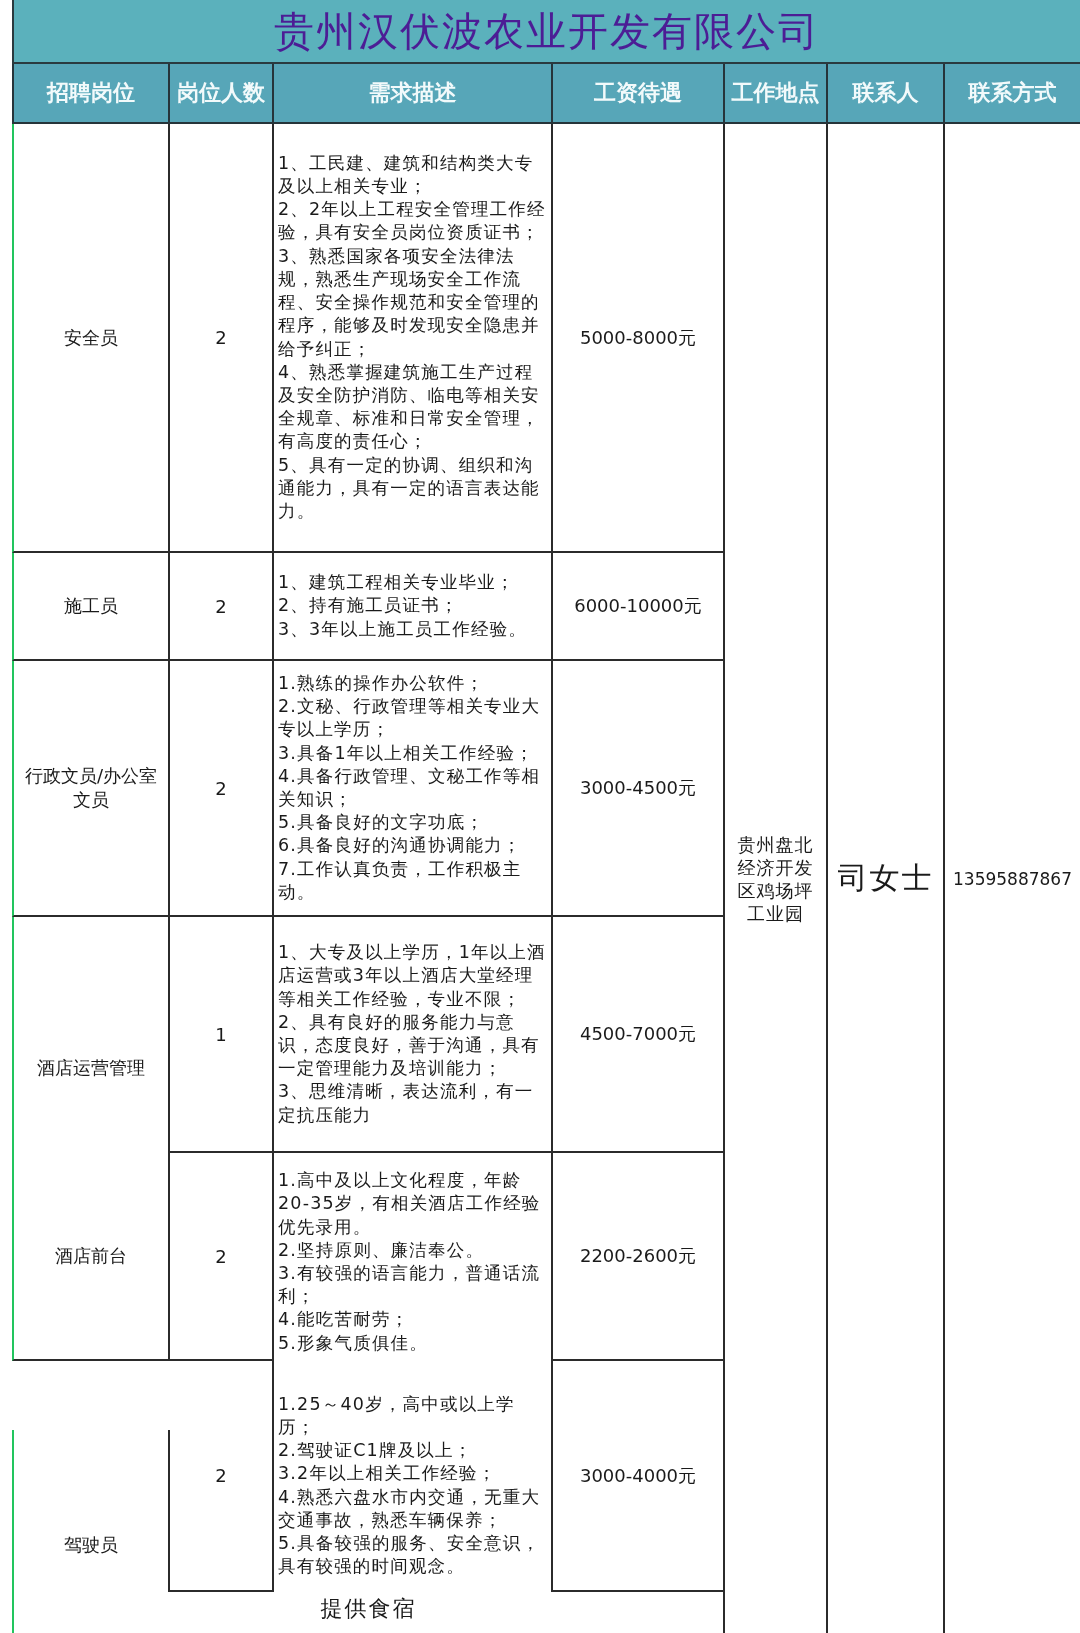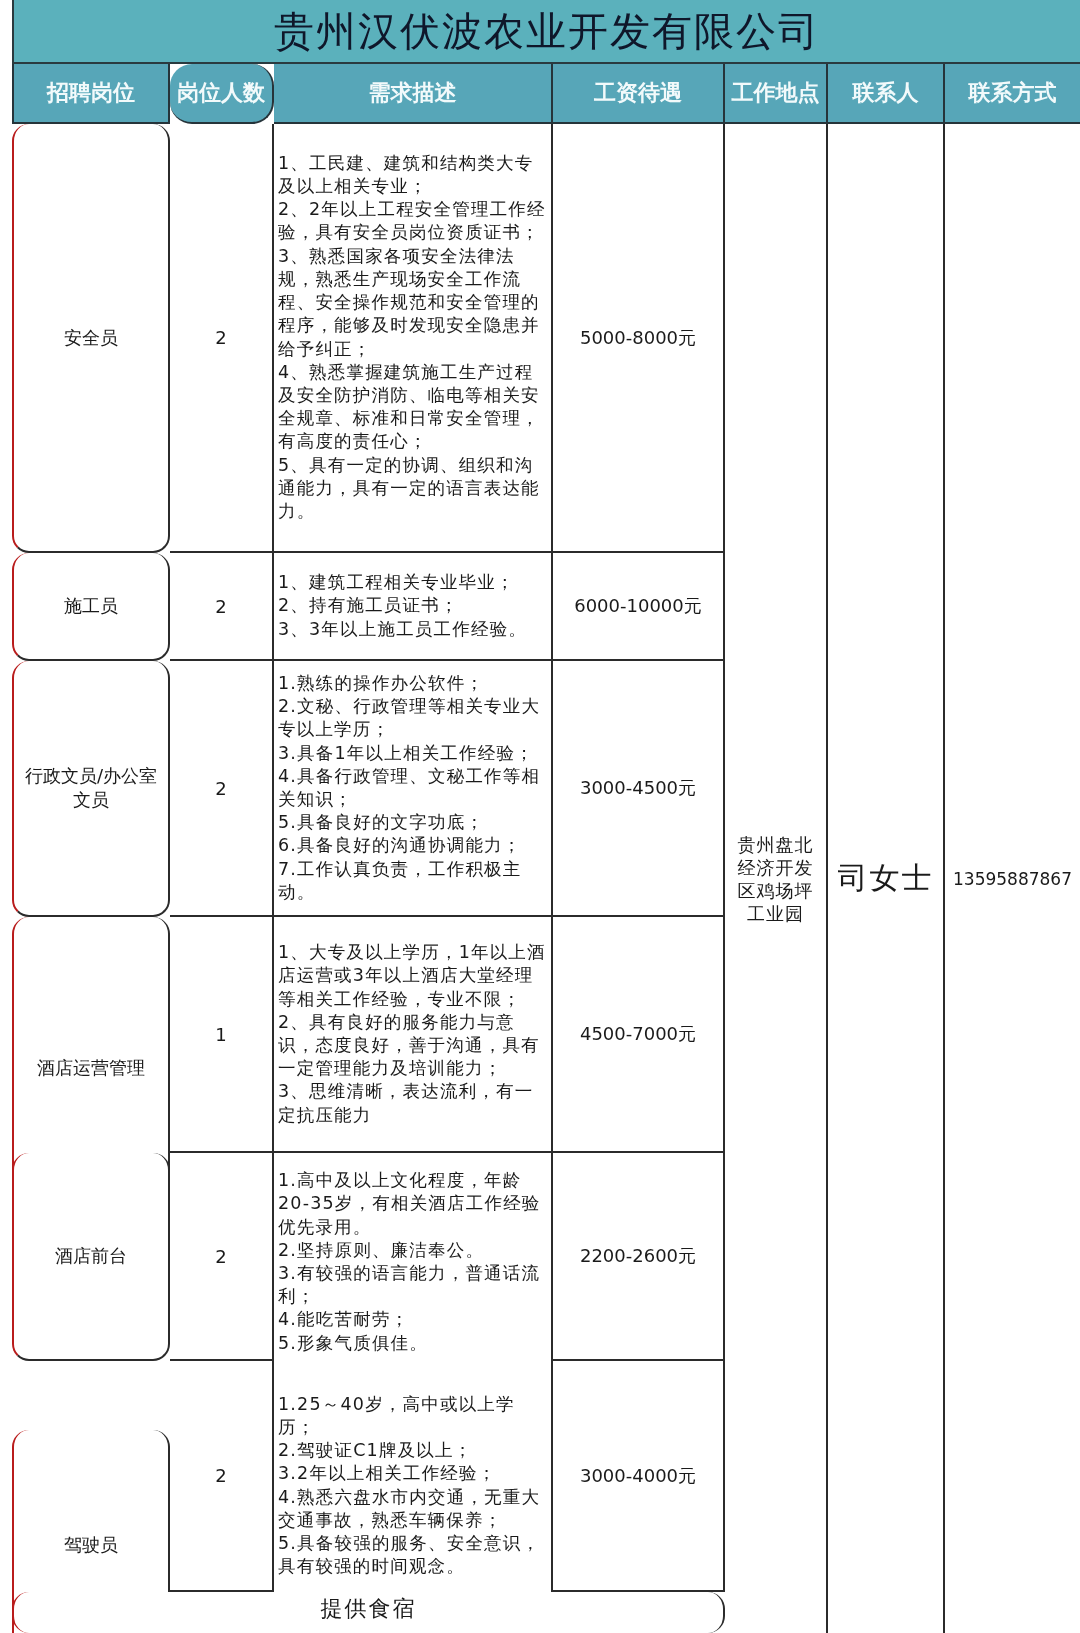--- a/index.html
+++ b/index.html
@@ -3,47 +3,47 @@
 <meta charset="utf-8">
 <style>
   html, body { margin: 0; padding: 0; background: #ffffff; }
   body { width: 1080px; height: 1633px; overflow: hidden; position: relative;
          font-family: "DejaVu Sans", "Liberation Sans", sans-serif; color: #1a1a1a; }
   .sheet { position: absolute; left: 12px; top: 0; width: 1068px; height: 1633px; }
   .title-bar { position: absolute; left: 0; top: 0; width: 1068px; height: 64px;
                background: #5bb1bc; border-left: 2px solid #2a3a3f; box-sizing: border-box;
                border-bottom: 2px solid #2a3a3f;
                display: flex; align-items: center; justify-content: center;
-               color: #0f172a; font-size: 40px; letter-spacing: 2px; }
+               color: #4c1d95; font-size: 40px; letter-spacing: 2px; }
   .hdr { position: absolute; top: 64px; height: 60px; background: #57a6b8;
          color: #f2fafb; font-size: 22px; font-weight: bold;
          display: flex; align-items: center; justify-content: center;
          border-right: 2px solid #26343a; box-sizing: border-box; border-bottom: 2px solid #26343a; }
   .hdr.first { border-left: 2px solid #26343a; }
   .cell { position: absolute; box-sizing: border-box; border-right: 2px solid #2b2b2b;
           border-bottom: 2px solid #2b2b2b; display: flex; align-items: center;
           justify-content: center; text-align: center; font-size: 18px; background: #fff; }
-  .cell.first { border-left: 2px solid #b91c1c; border-radius: 17px; }
+  .cell.first { border-left: 2px solid #22c55e; }
   .desc { justify-content: flex-start; text-align: left; padding: 0 4px 0 4px;
           font-size: 17.5px; line-height: 23.2px; letter-spacing: 1.2px; }
   .desc .txt { white-space: pre-line; }
   .merged { border-bottom: none; }
   .contact-name { font-size: 30px; letter-spacing: 2px; }
   .location { font-size: 18px; line-height: 23px; letter-spacing: 1px; padding: 0 6px; }
   .footer-cell { font-size: 22px; letter-spacing: 2px; border-bottom: none; }
 </style>
 </head>
 <body>
 
 <div class="sheet">
 
   <div class="title-bar">贵州汉伏波农业开发有限公司</div>
 
   <div class="hdr first" style="left:0;width:158px;">招聘岗位</div>
-  <div class="hdr" style="left:158px;width:104px;border-radius:22px;">岗位人数</div>
+  <div class="hdr" style="left:158px;width:104px;">岗位人数</div>
   <div class="hdr" style="left:262px;width:279px;">需求描述</div>
   <div class="hdr" style="left:541px;width:172px;">工资待遇</div>
   <div class="hdr" style="left:713px;width:103px;">工作地点</div>
   <div class="hdr" style="left:816px;width:117px;">联系人</div>
   <div class="hdr" style="left:933px;width:135px;border-right:none;">联系方式</div>
 
   <div class="cell first" style="left:0;top:124px;width:158px;height:429px;">安全员</div>
   <div class="cell" style="left:158px;top:124px;width:104px;height:429px;">2</div>
   <div class="cell desc" style="left:262px;top:124px;width:279px;height:429px;">
       <span class="txt">1、工民建、建筑和结构类大专及以上相关专业；

